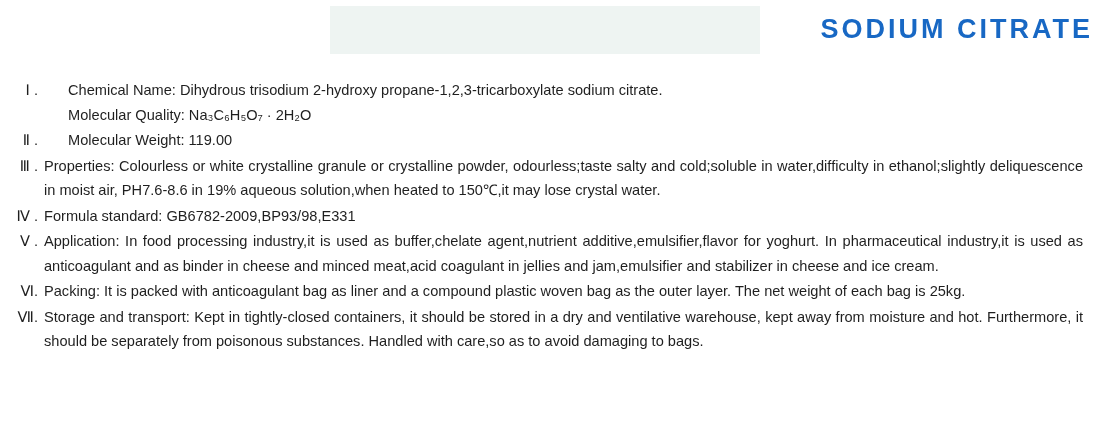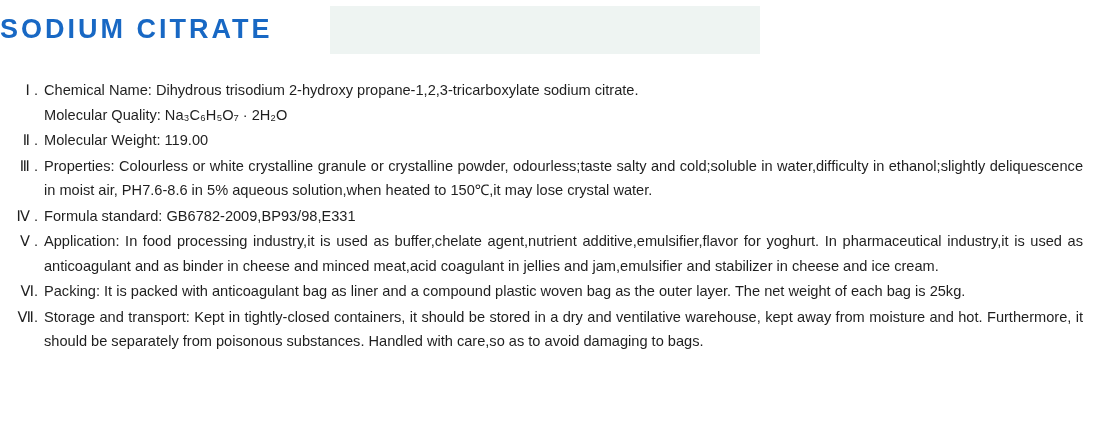--- a/index.html
+++ b/index.html
@@ -26,21 +26,21 @@
     top: 6px;
     width: 430px;
     height: 48px;
     background: #eef4f2;
   }
   .title {
     position: absolute;
     left: 0;
     top: 0;
     width: 1093px;
-    text-align: left;
+    text-align: right;
     top: 14px;
     font-size: 27px;
     font-weight: bold;
     letter-spacing: 3px;
     color: #1868c4;
     font-family: "Liberation Sans", sans-serif;
   }
   .body-text {
     position: absolute;
     left: 10px;
@@ -64,20 +64,21 @@
     font-size: 14.6px;
     color: #1f1f1f;
   }
   .content {
     flex: 1 1 auto;
     text-align: justify;
     text-justify: inter-word;
   }
   .noteline {
     display: block;
+    margin-left: 24px;
   }
 </style>
 </head>
 <body>
 
 <div class="page">
 
   <div class="title-band"></div>
   <div class="title">SODIUM CITRATE</div>
 
@@ -94,21 +95,21 @@
     <div class="item">
       <div class="marker">Ⅱ .</div>
       <div class="content">
         <span class="noteline">Molecular Weight: 119.00</span>
       </div>
     </div>
 
     <div class="item">
       <div class="marker">Ⅲ .</div>
       <div class="content">
-        <span>Properties: Colourless or white crystalline granule or crystalline powder, odourless;taste salty and cold;soluble in water,difficulty in ethanol;slightly deliquescence in moist air, PH7.6-8.6 in 5% aqueous solution,when heated to 150℃,it may lose crystal water.</span>
+        <span>Properties: Colourless or white crystalline granule or crystalline powder, odourless;taste salty and cold;soluble in water,difficulty in ethanol;slightly deliquescence in moist air, PH7.6-8.6 in 19% aqueous solution,when heated to 150℃,it may lose crystal water.</span>
       </div>
     </div>
 
     <div class="item">
       <div class="marker">Ⅳ .</div>
       <div class="content">
         <span>Formula standard: GB6782-2009,BP93/98,E331</span>
       </div>
     </div>
 

